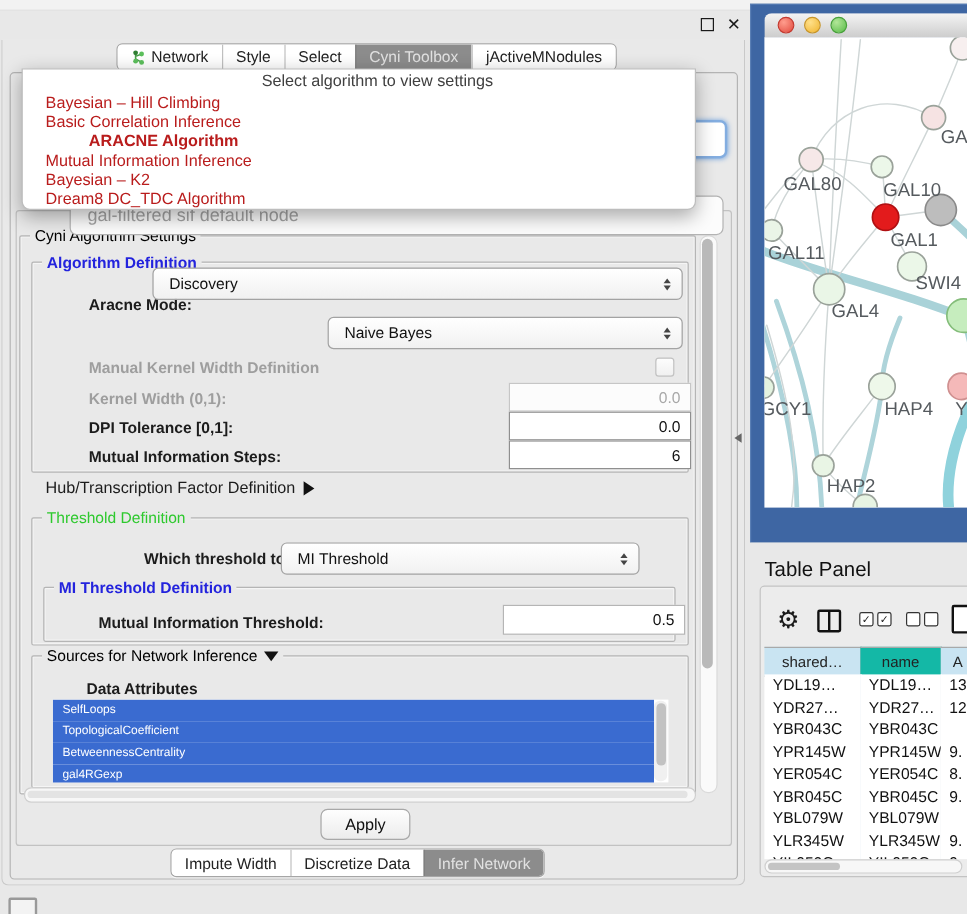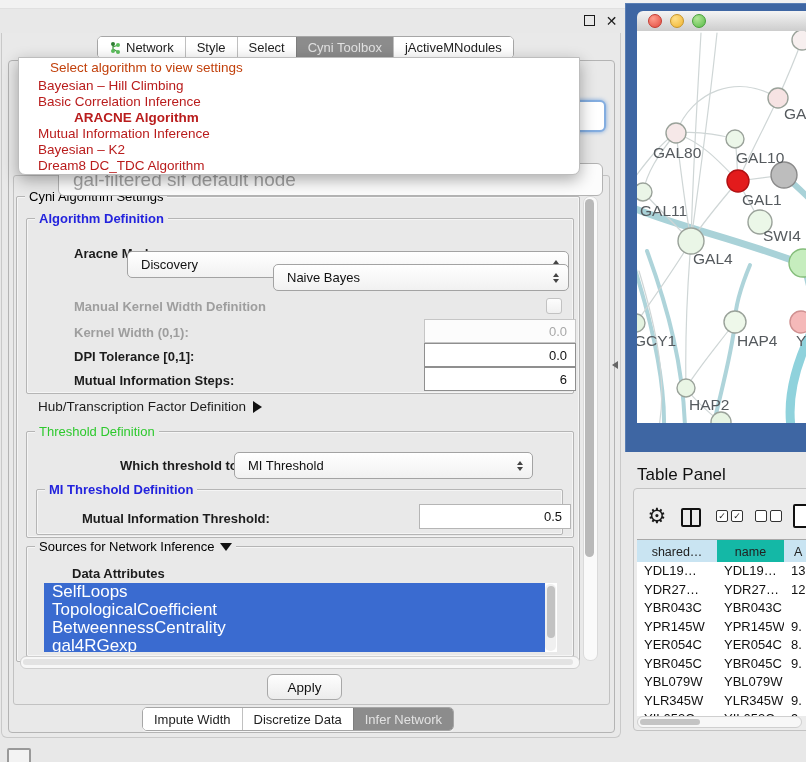--- a/index.html
+++ b/index.html
@@ -37,34 +37,34 @@
   .stepper{margin-right:9px;display:flex;flex-direction:column;gap:2px;}
   .tri-up{width:0;height:0;border-left:3.5px solid transparent;border-right:3.5px solid transparent;border-bottom:4.5px solid #444;}
   .tri-dn{width:0;height:0;border-left:3.5px solid transparent;border-right:3.5px solid transparent;border-top:4.5px solid #444;}
   
   .field{position:absolute;background:#fff;border:1px solid #8f8f8f;display:flex;align-items:center;justify-content:flex-end;padding-right:8px;font-size:13px;color:#111;}
   .field.disabled{border-color:#c6c6c6;background:#fcfcfc;color:#a8a8a8;}
   
   .checkbox{position:absolute;width:14px;height:14px;border:1px solid #c2c2c2;border-radius:3px;background:linear-gradient(#fdfdfd,#f0f0f0);}
   
   #algo-dropdown{left:18px;top:57px;width:560px;height:116px;background:#fff;border:1px solid #bdbdbd;border-radius:0 0 7px 7px;box-shadow:0 5px 16px rgba(0,0,0,.32);z-index:10;}
-  #algo-placeholder{height:18px;color:#c2410c;font-size:13.5px;padding-top:2px;padding-left:31px;}
+  #algo-placeholder{height:18px;text-align:center;color:#404040;font-size:13.5px;padding-top:2px;padding-left:31px;}
   .dd-item{height:16px;line-height:16px;font-size:13.5px;color:#b91c1c;padding-left:19px;white-space:nowrap;}
   
   #combo-fragment{left:300px;top:100px;width:302px;height:28px;border:2px solid #83ade0;box-shadow:0 0 4px #77a5dd;border-radius:6px;background:#fff;z-index:3;}
   #bg-combo{left:58px;top:163px;width:543px;height:31px;border:1px solid #b3b3b3;border-radius:6px;background:#fcfcfc;z-index:2;display:flex;align-items:center;}
-  #bg-combo span{margin-left:14px;font-size:19px;color:#a3a3a3;}
+  #bg-combo span{margin-left:14px;font-size:15px;color:#a3a3a3;}
   
   .vscroll{position:absolute;background:#fafafa;border:1px solid #dadada;border-radius:7px;}
   .vthumb{position:absolute;background:#b9b9b9;border-radius:6px;}
   .hscroll{position:absolute;background:#f7f7f7;border:1px solid #cfcfcf;border-radius:6px;}
   .hthumb{position:absolute;background:#c4c4c4;border-radius:4px;}
   
   #attr-list{left:44px;top:583px;width:513px;height:69px;background:#fff;overflow:hidden;}
-  .attr-item{height:18px;line-height:18px;background:#3a6bd0;color:#fff;font-size:17px;padding-left:8px;width:493px;}
+  .attr-item{height:18px;line-height:18px;background:#3a6bd0;color:#fff;font-size:10px;padding-left:8px;width:493px;}
   #attr-scroll{left:545px;top:584px;width:11px;height:67px;background:#f0f0f0;border-radius:5px;}
   #attr-thumb{left:546.5px;top:586px;width:8px;height:52px;background:#c2c2c2;border-radius:4px;}
   
   #apply-btn{left:267px;top:674px;width:73px;height:24px;border:1px solid #a8a8a8;border-radius:6px;background:linear-gradient(#fefefe,#ececec);display:flex;align-items:center;justify-content:center;font-size:13.5px;color:#111;}
   
   .tri-right{display:inline-block;width:0;height:0;border-top:6px solid transparent;border-bottom:6px solid transparent;border-left:9px solid #111;margin-left:7px;vertical-align:middle;}
   .tri-down{display:inline-block;width:0;height:0;border-left:6px solid transparent;border-right:6px solid transparent;border-top:8px solid #111;}
   
   #net-frame{left:625px;top:3px;width:181px;height:449px;background:#3e66a3;box-shadow:inset 1px 1px 0 #5a7fb5;}
   #net-titlebar{left:637px;top:11px;width:169px;height:20px;background:linear-gradient(#f4f4f4,#cdcdcd);border-bottom:1px solid #9a9a9a;border-radius:6px 0 0 0;display:flex;align-items:center;}
@@ -153,21 +153,21 @@
   </div>
 
   <div class="vscroll" style="left:583px;top:196px;width:13px;height:463px;">
     <div class="vthumb" style="left:1px;top:2px;width:9px;height:358px;"></div>
   </div>
 
   <div class="group" style="left:26px;top:218px;width:546px;height:174px;">
     <span class="group-title t-blue">Algorithm Definition</span>
   </div>
   <span class="abs lbl bold" style="left:38px;top:246px;">Aracne Mode:</span>
-  <div class="combo" style="left:127px;top:251px;width:440px;height:25px;">
+  <div class="combo" style="left:127px;top:223px;width:440px;height:25px;">
     <span class="val">Discovery</span>
     <span class="stepper">
         <span class="tri-up"></span>
         <span class="tri-dn"></span>
       </span>
   </div>
   <div class="combo" style="left:273px;top:264px;width:294px;height:25px;">
     <span class="val">Naive Bayes</span>
     <span class="stepper">
         <span class="tri-up"></span>

